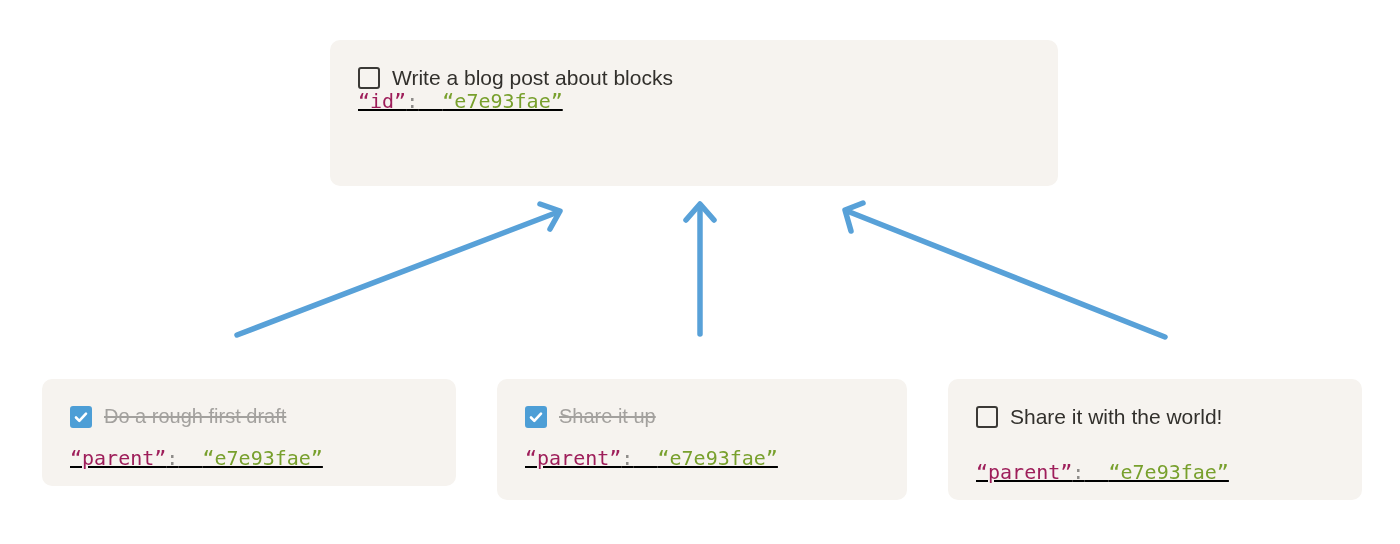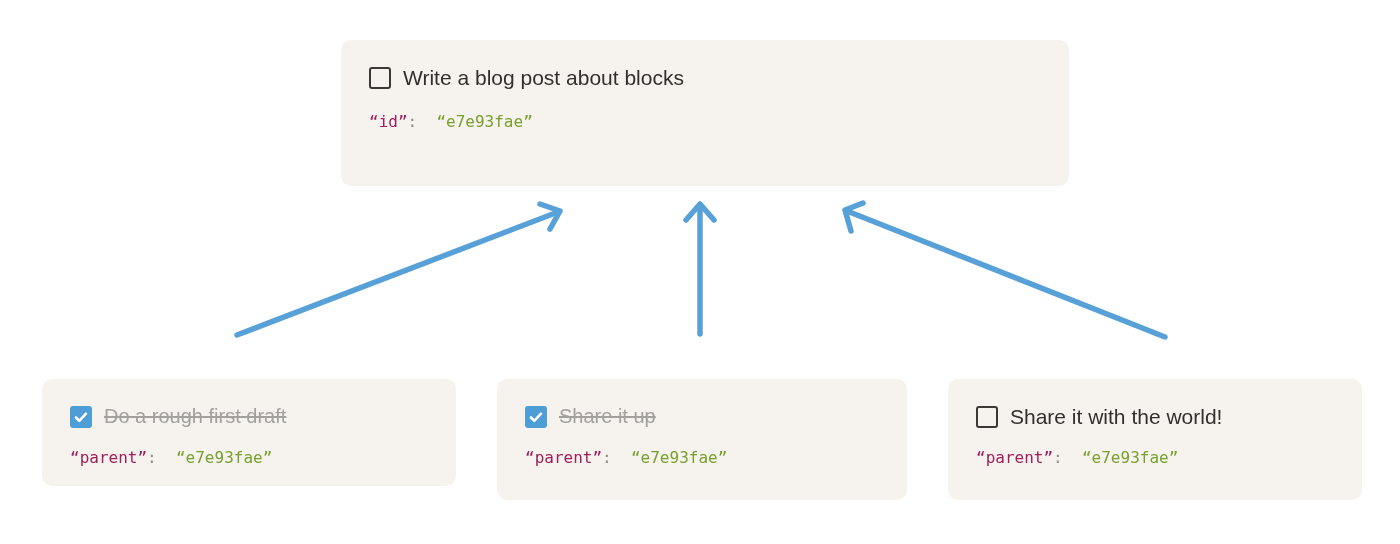--- a/index.html
+++ b/index.html
@@ -9,42 +9,42 @@
   }
   * { box-sizing:border-box; }
   html,body { margin:0; padding:0; }
   body { background:var(--page-bg); font-family:"Liberation Sans", sans-serif; }
   .canvas { position:relative; width:1400px; height:544px; background:var(--page-bg); overflow:hidden; }
 
   .card {
     position:absolute; background:var(--card-bg); border-radius:10px;
     padding:26px 28px 27px 28px; display:flex; flex-direction:column;
   }
-  .card-parent { left:341px; top:40px;  width:728px; height:146px; row-gap:21px; }
+  .card-parent { left:330px; top:40px;  width:728px; height:146px; }
   .card-child-0 { left:42px;  top:379px; width:414px; height:107px; row-gap:18px; }
   .card-child-1 { left:497px; top:379px; width:410px; height:121px; row-gap:18px; }
-  .card-child-2 { left:948px; top:379px; width:414px; height:121px; row-gap:18px; }
+  .card-child-2 { left:948px; top:379px; width:414px; height:121px; row-gap:32px; }
 
   .todo-row { display:flex; align-items:center; gap:12px; }
   .checkbox {
     flex:0 0 auto; width:22px; height:22px; border:2.5px solid var(--checkbox-border);
     border-radius:3px; background:transparent; display:flex; align-items:center; justify-content:center;
     cursor:pointer;
   }
   .checkbox .checkmark { display:none; width:16px; height:16px; }
   .checkbox.checked { border-color:var(--checkbox-checked); background:var(--checkbox-checked); }
   .checkbox.checked .checkmark { display:block; }
   .checkmark path { fill:none; stroke:var(--checkmark); stroke-width:2.6; stroke-linecap:round; stroke-linejoin:round; }
 
   .todo-title { font-size:21px; line-height:23px; color:var(--title-text); }
   .card .todo-title.small { font-size:20px; }
   .todo-title.done { color:var(--done-text); text-decoration:line-through; text-decoration-thickness:2px; }
 
   .code-line {
-    font-family:"DejaVu Sans Mono", monospace; font-size:16px; line-height:24px; white-space:pre;
+    font-family:"DejaVu Sans Mono", monospace; font-size:20px; line-height:24px; white-space:pre;text-decoration:underline;
   }
   .code-key { color:var(--code-key); }
   .code-colon { color:var(--code-colon); }
   .code-value { color:var(--code-value); }
 
   .arrows { position:absolute; left:0; top:0; width:1400px; height:544px; pointer-events:none; }
   .arrow-stroke { fill:none; stroke:var(--arrow); stroke-width:5.5; stroke-linecap:round; stroke-linejoin:round; }
 </style>
 </head>
 <body>

